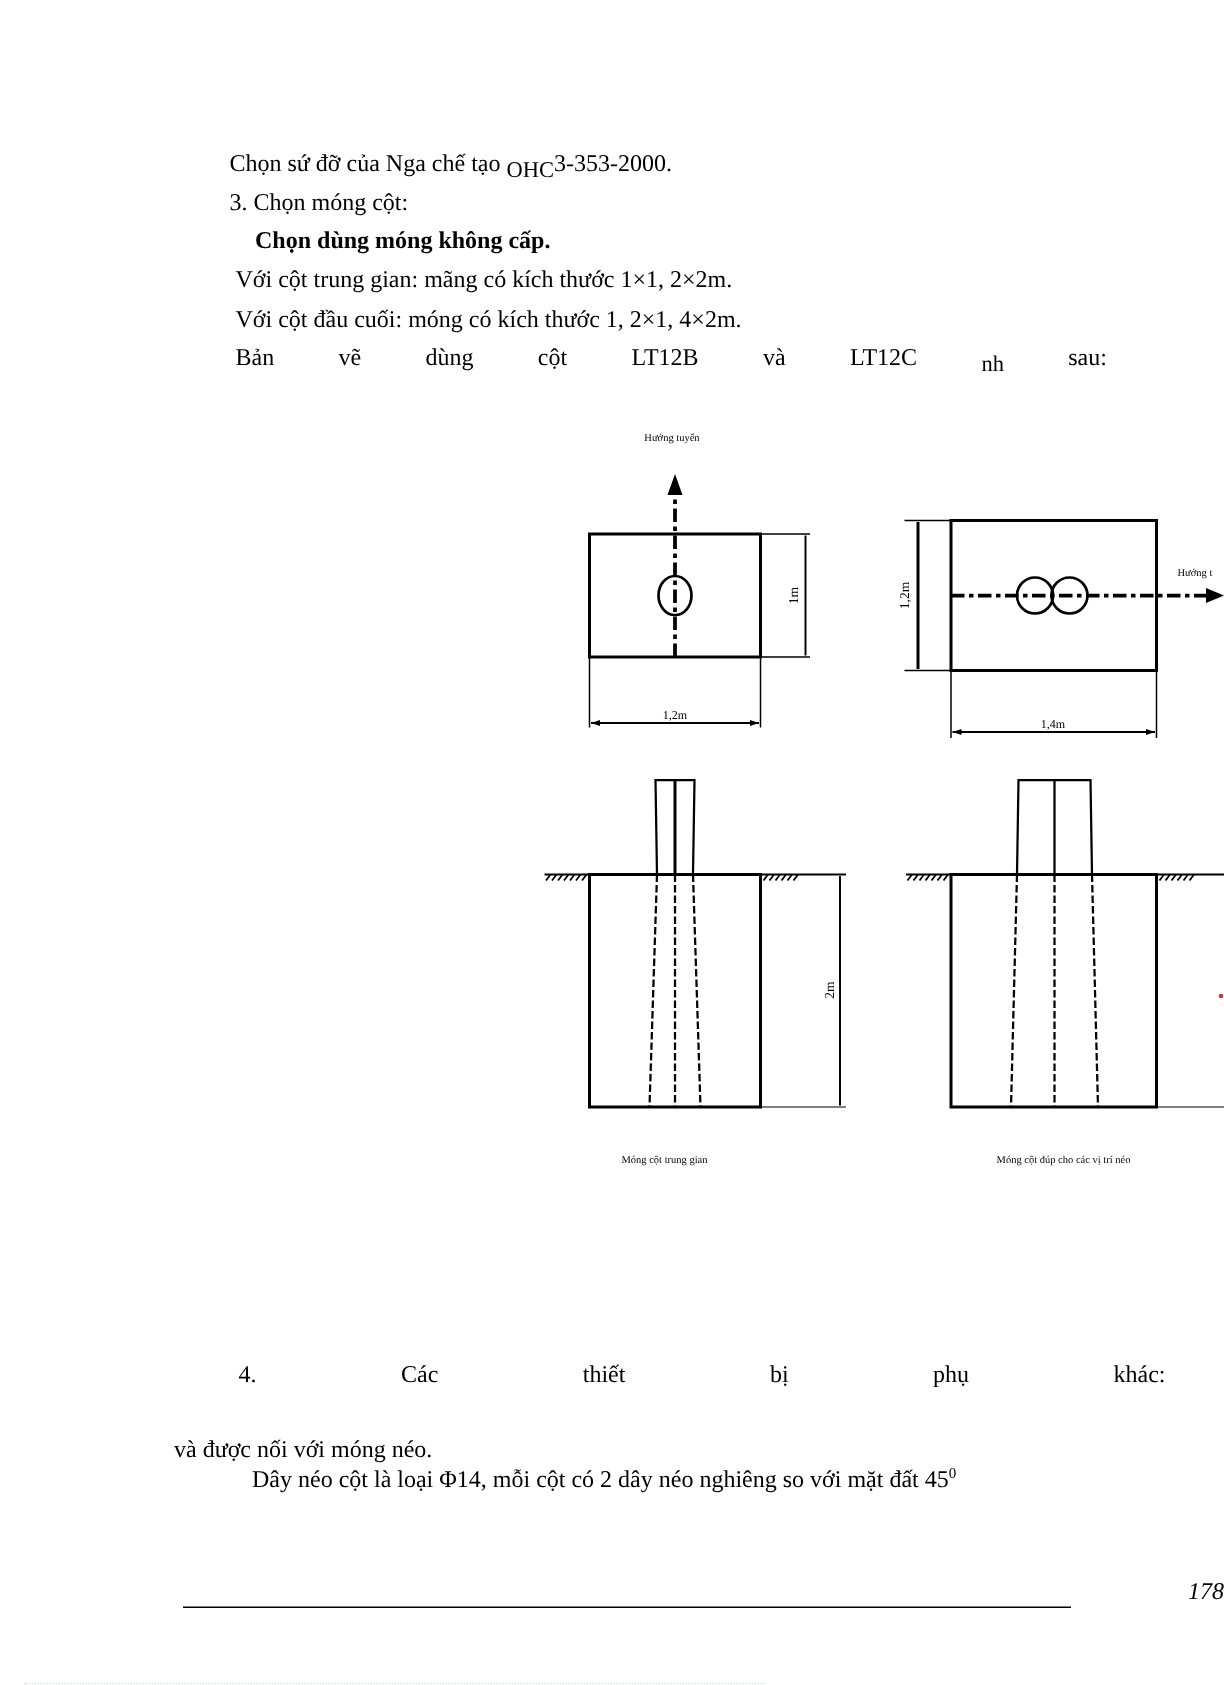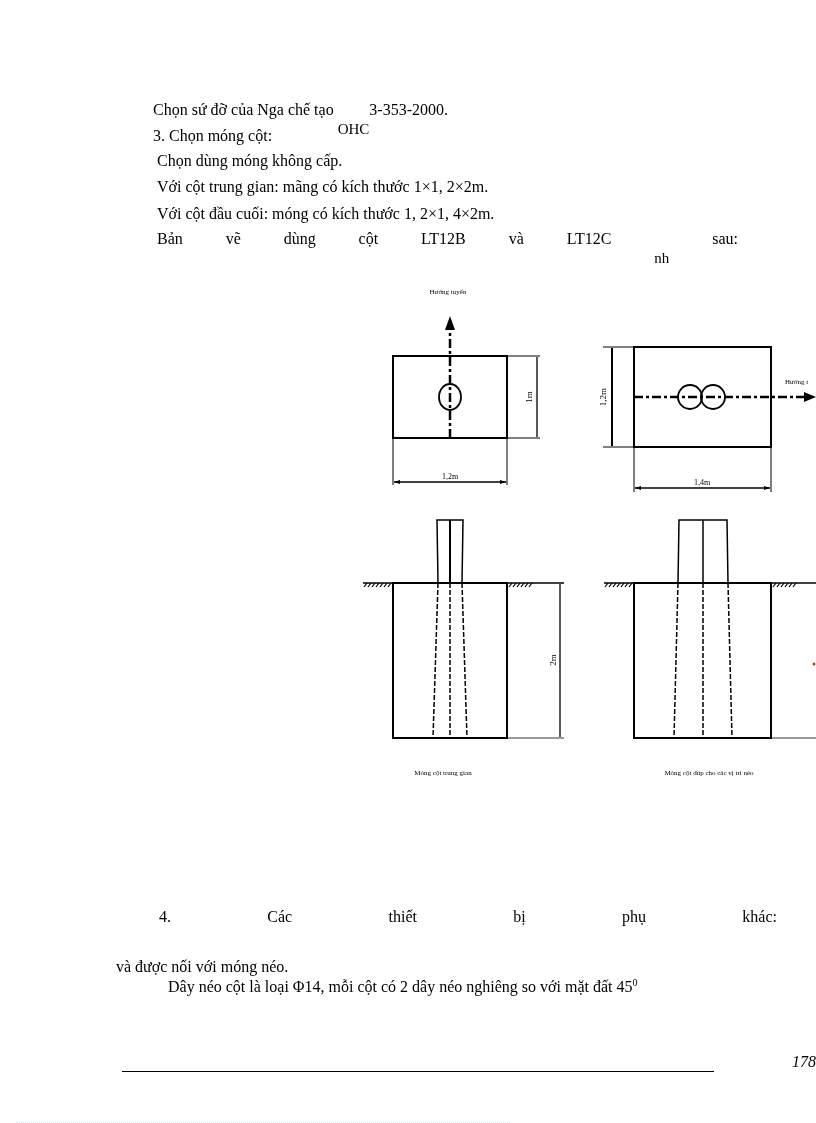--- a/index.html
+++ b/index.html
@@ -1,37 +1,37 @@
 <!DOCTYPE html>
 <html><head>
   <meta charset="utf-8">
   <style>
     html, body { margin: 0; padding: 0; background: #ffffff; }
     body { width: 816px; height: 1123px; position: relative; overflow: hidden;
            font-family: "Liberation Serif", serif; color: #000; }
     .line { position: absolute; white-space: nowrap; font-size: 16px; line-height: 20px; }
     .bold { font-weight: normal; margin-left: 37px; }
     .just { display: flex; justify-content: space-between; align-items: flex-end; }
-    .sub { font-size: 15px; position: relative; top: 19px; }
+    .sub { font-size: 15px; position: relative; top: 4px; }
     .sup { font-size: 10px; position: relative; top: -6px; }
     svg text { font-family: "Liberation Serif", serif; }
     .footer-rule { position: absolute; left: 122px; top: 1071px; width: 592px; height: 0; border-top: 1px solid #000; }
     .page-num { position: absolute; left: 0; width: 816px; top: 1053px; text-align: right; font-style: italic; font-size: 16px; }
     .dots { position: absolute; left: 16px; top: 1122px; width: 494px; border-top: 1px dotted #d8e4ea; }
   </style>
 </head>
 <body>
 
 <div class="line" style="left:153px; top:100px;">
   <span>Chọn sứ đỡ của Nga chế tạo </span><span class="sub">OHC</span><span>3-353-2000.</span>
 </div>
 
 <div class="line bold" style="left:116px; top:126px;">3. Chọn móng cột:</div>
 
-<div class="line" style="left:157px; top:151px;">Chọn dùng móng không cấp.</div>
+<div class="line" style="left:170px; top:151px;font-weight:bold;">Chọn dùng móng không cấp.</div>
 <div class="line" style="left:157px; top:177px;">Với cột trung gian:  mãng có kích thước 1×1, 2×2m.</div>
 <div class="line" style="left:157px; top:204px;">Với cột đầu cuối: móng có kích thước 1, 2×1, 4×2m.</div>
 
 <div class="line just" style="left:157px; top:229px; width:581px;">
   <span>Bản</span>
   <span>vẽ</span>
   <span>dùng</span>
   <span>cột</span>
   <span>LT12B</span>
   <span>và</span>

